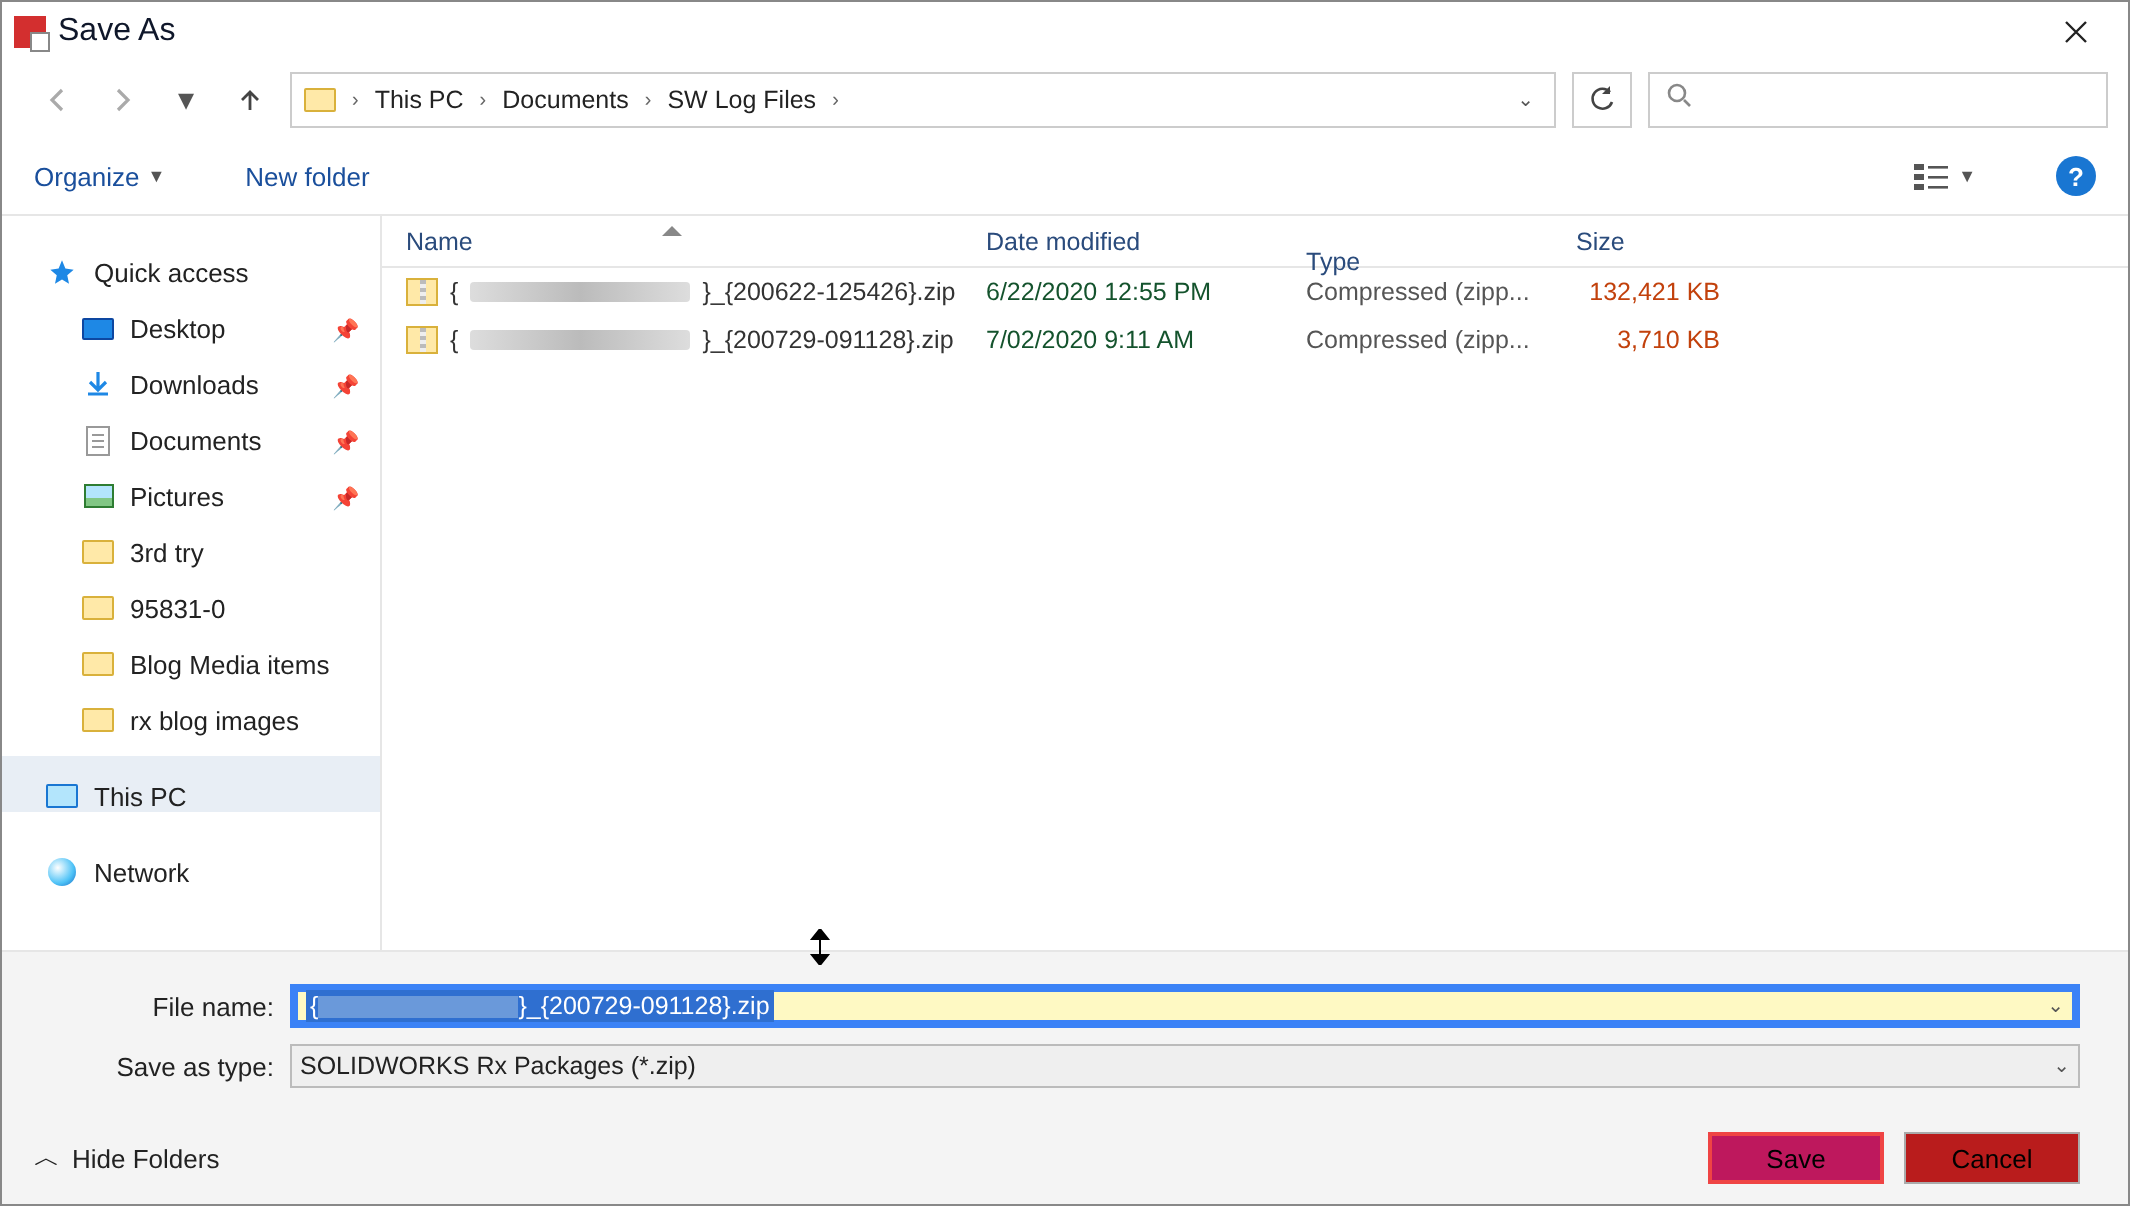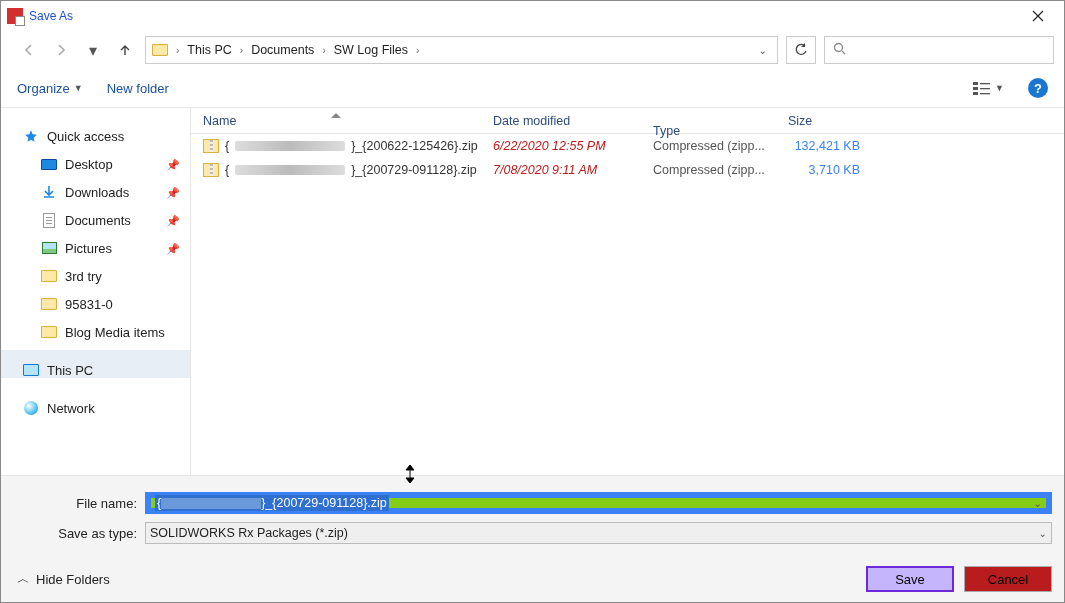--- a/index.html
+++ b/index.html
@@ -3,40 +3,40 @@
 <meta charset="utf-8">
 <style>
   * { box-sizing: border-box; font-family: "Segoe UI", Tahoma, sans-serif; }
   body { margin: 0; background: #fff; }
   .window { width: 1065px; height: 603px; border: 1px solid #888; position: relative; display: flex; flex-direction: column; }
 
   
   .titlebar { height: 30px; display: flex; align-items: center; padding: 0 6px; }
   .titlebar .appicon { width: 16px; height: 16px; background: #d32f2f; margin-right: 6px; position: relative; }
   .titlebar .appicon::after { content:""; position:absolute; right:-2px; bottom:-2px; width:8px; height:8px; background:#fff; border:1px solid #888; }
-  .titlebar .title { font-size: 12px; color:#1d4ed8; flex:1; }
+  .titlebar .title { font-size: 16px; color:#0f172a; flex:1; }
   .titlebar .close { width: 40px; height: 30px; display:flex; align-items:center; justify-content:center; cursor:pointer; }
   .titlebar .close svg { width:12px; height:12px; }
 
   
   .navrow { height: 38px; display:flex; align-items:center; padding: 0 10px 0 16px; gap: 8px; }
   .navbtn { width: 24px; height: 24px; display:flex; align-items:center; justify-content:center; color:#888; cursor:pointer; }
   .addressbar { flex:1; height:28px; border:1px solid #ccc; display:flex; align-items:center; padding:0 6px; gap:8px; }
   .addressbar .foldericon { width:16px; height:12px; background:#ffe9a8; border:1px solid #d9b13b; border-radius:1px; }
   .crumb { font-size:12.5px; color:#222; display:flex; align-items:center; gap:8px; cursor:pointer; }
   .chev { color:#666; font-size:10px; }
   .addressbar .spacer { flex:1; }
   .dropdownchev { color:#555; font-size:10px; cursor:pointer; padding:0 4px; }
   .refreshbtn { width:30px; height:28px; border:1px solid #ccc; display:flex; align-items:center; justify-content:center; cursor:pointer; }
   .searchbox { width:230px; height:28px; border:1px solid #ccc; display:flex; align-items:center; padding:0 8px; gap:8px; }
   .searchbox input { border:none; outline:none; font-size:12.5px; color:#666; flex:1; background:transparent; }
   .searchicon { color:#666; }
 
   
-  .toolbar { height: 38px; display:flex; align-items:center; padding:0 16px; gap:24px; }
+  .toolbar { height: 38px; display:flex; align-items:center; padding:0 16px; gap:40px; }
   .toolbar .link { font-size:13px; color:#1a4f9c; cursor:pointer; display:flex; align-items:center; gap:4px;}
   .toolbar .spacer { flex:1; }
   .viewbtn { display:flex; align-items:center; gap:4px; color:#444; cursor:pointer; }
   .helpbtn { width:20px; height:20px; border-radius:50%; background:#1976d2; color:#fff; font-size:13px; font-weight:bold; display:flex; align-items:center; justify-content:center; cursor:pointer; }
 
   
   .mainarea { flex:1; display:flex; border-top:1px solid #e6e6e6; border-bottom:1px solid #e6e6e6; min-height:0; position:relative; }
   .sidebar { width:190px; border-right:1px solid #e6e6e6; padding-top:8px; overflow:hidden; }
   .side-item { height:28px; display:flex; align-items:flex-end; padding-left:22px; font-size:13px; color:#222; gap:8px; cursor:pointer; }
   .side-item.indent { padding-left:40px; }
@@ -62,42 +62,42 @@
   .col-date { width:160px; }
   .col-type { width:135px;margin-top:20px; }
   .col-size { width:100px; text-align:left;}
   .filerows { flex:1; }
   .frow { height:24px; display:flex; align-items:center; font-size:12.5px; color:#333; cursor:pointer; }
   .frow .cell { padding-left:12px; overflow:hidden; white-space:nowrap; text-overflow:ellipsis; }
   .cell-name { width:290px; display:flex; align-items:center; gap:6px; }
   .zipicon { width:16px; height:14px; background:#ffe9a8; border:1px solid #d9b13b; position:relative; }
   .zipicon::after { content:""; position:absolute; left:6px; top:0; bottom:0; width:3px; background:repeating-linear-gradient(#bbb, #bbb 2px, #eee 2px, #eee 4px); }
   .redact { display:inline-block; width:110px; height:10px; background:linear-gradient(90deg,#ddd,#bbb,#ddd); border-radius:2px; vertical-align:middle; }
-  .cell-date { width:160px; color:#b91c1c;font-style:italic;}
+  .cell-date { width:160px; color:#14532d;}
   .cell-type { width:135px; color:#555;}
-  .cell-size { width:100px; text-align:right; padding-right:16px; color:#3b82f6;}
+  .cell-size { width:100px; text-align:right; padding-right:16px; color:#c2410c;}
 
   .resize-cursor { position:absolute; left:402px; bottom:-1px; transform:translateY(50%); color:#333; pointer-events:none;}
 
   
-  .bottompanel { background:#f4f4f4; padding:16px 12px 10px 12px; display:flex; flex-direction:column; gap:8px; }
+  .bottompanel { background:#f4f4f4; padding:16px 24px 10px 12px; display:flex; flex-direction:column; gap:8px; }
   .formrow { display:flex; align-items:center; }
   .formrow .lbl { width:132px; text-align:right; padding-right:8px; font-size:13px; color:#222; }
-  .formrow .fld { flex:1; height:22px; border:6px solid #3b82f6; background:#84cc16; display:flex; align-items:center; padding:0 4px; position:relative; }
+  .formrow .fld { flex:1; height:22px; border:4px solid #3b82f6; background:#fef9c3; display:flex; align-items:center; padding:0 4px; position:relative; }
   .formrow .fld.sel { border:1px solid #bbb; background:#efefef; }
   .fld .value { font-size:12.5px; color:#222; }
   .fld .hilite { background:#2f6fd0; color:#fff; padding:1px 2px; }
   .fld .drop { position:absolute; right:4px; color:#555; font-size:10px; cursor:pointer; }
   .redact2 { display:inline-block; width:100px; height:11px; background:#6a99da; vertical-align:middle; }
 
   .buttonrow { display:flex; align-items:center; padding-top:14px; }
   .hidef { font-size:13px; color:#222; display:flex; align-items:center; gap:6px; cursor:pointer; margin-left:4px;}
   .buttonrow .spacer { flex:1; }
   .btn { width:88px; height:26px; border:1px solid #aaa; background:#b91c1c; font-size:13px; display:flex; align-items:center; justify-content:center; margin-left:10px; cursor:pointer; }
-  .btn.primary { border:2px solid #6d28d9; background:#c4b5fd; }
+  .btn.primary { border:2px solid #ef4444; background:#be185d; }
 </style>
 </head>
 <body>
 
 <div class="window">
 
   <div class="titlebar">
     <div class="appicon"></div>
     <div class="title">Save As</div>
     <div class="close">
@@ -231,20 +231,26 @@
             <span class="ic-folder"></span>
           </span>
           <span>95831-0</span>
         </div>
       <div class="side-item indent">
           <span class="ic">
             <span class="ic-folder"></span>
           </span>
           <span>Blog Media items</span>
         </div>
+      <div class="side-item indent">
+          <span class="ic">
+            <span class="ic-folder"></span>
+          </span>
+          <span>rx blog images</span>
+        </div>
       <div class="side-spacer"></div>
       <div class="side-item selected">
           <span class="ic">
             <span class="ic-pc"></span>
           </span>
           <span>This PC</span>
         </div>
       <div class="side-spacer"></div>
       <div class="side-item">
           <span class="ic">
@@ -273,21 +279,21 @@
           <div class="cell cell-type">Compressed (zipp...</div>
           <div class="cell cell-size">132,421 KB</div>
         </div>
         <div class="frow">
           <div class="cell cell-name">
               <span class="zipicon"></span>
               <span>{</span>
               <span class="redact"></span>
               <span>}_{200729-091128}.zip</span>
             </div>
-          <div class="cell cell-date">7/08/2020 9:11 AM</div>
+          <div class="cell cell-date">7/02/2020 9:11 AM</div>
           <div class="cell cell-type">Compressed (zipp...</div>
           <div class="cell cell-size">3,710 KB</div>
         </div>
       </div>
     </div>
 
     <div class="resize-cursor">
       <svg width="14" height="18" viewBox="0 0 14 18">
           <path d="M7 0 L3 5 L11 5 Z M7 18 L3 13 L11 13 Z M7 5 L7 13" stroke="#000" fill="#000" stroke-width="1"></path>
         </svg>

